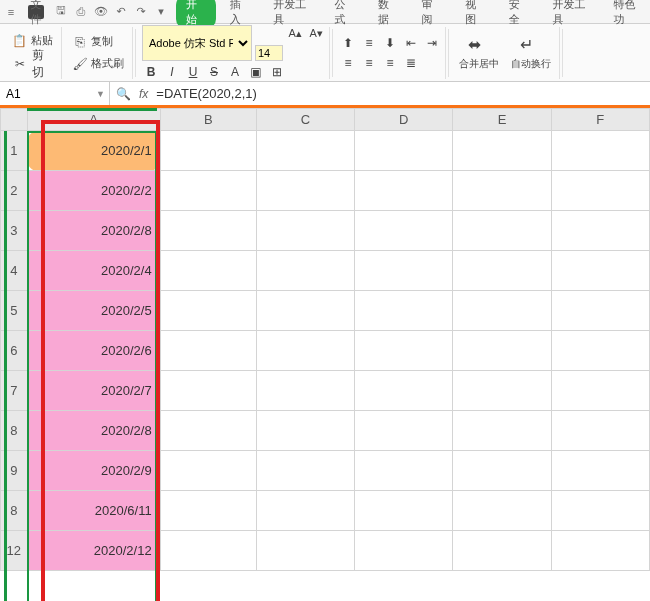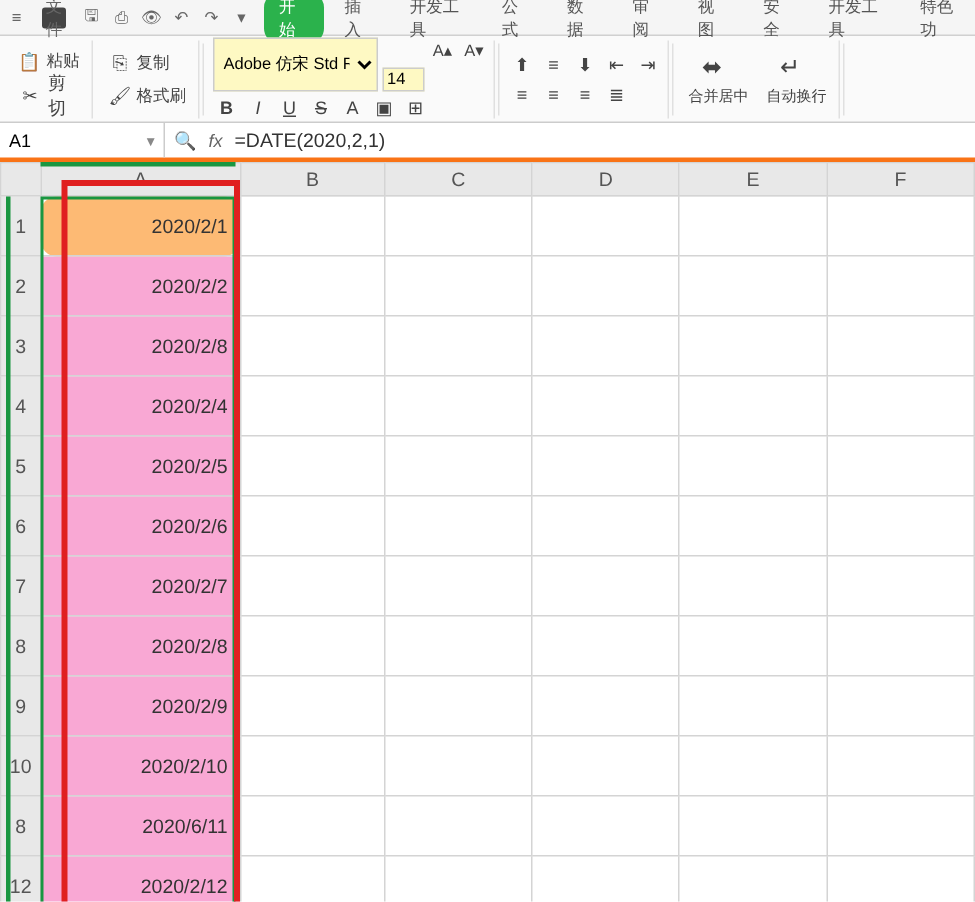--- a/index.html
+++ b/index.html
@@ -262,29 +262,20 @@
         <tr>
           <th>9</th>
           <td class="colA">2020/2/9</td>
           <td></td>
           <td></td>
           <td></td>
           <td></td>
           <td></td>
         </tr>
         <tr>
-          <th>10</th>
-          <td class="colA">2020/2/10</td>
-          <td></td>
-          <td></td>
-          <td></td>
-          <td></td>
-          <td></td>
-        </tr>
-        <tr>
           <th>8</th>
           <td class="colA">2020/6/11</td>
           <td></td>
           <td></td>
           <td></td>
           <td></td>
           <td></td>
         </tr>
         <tr>
           <th>12</th>

